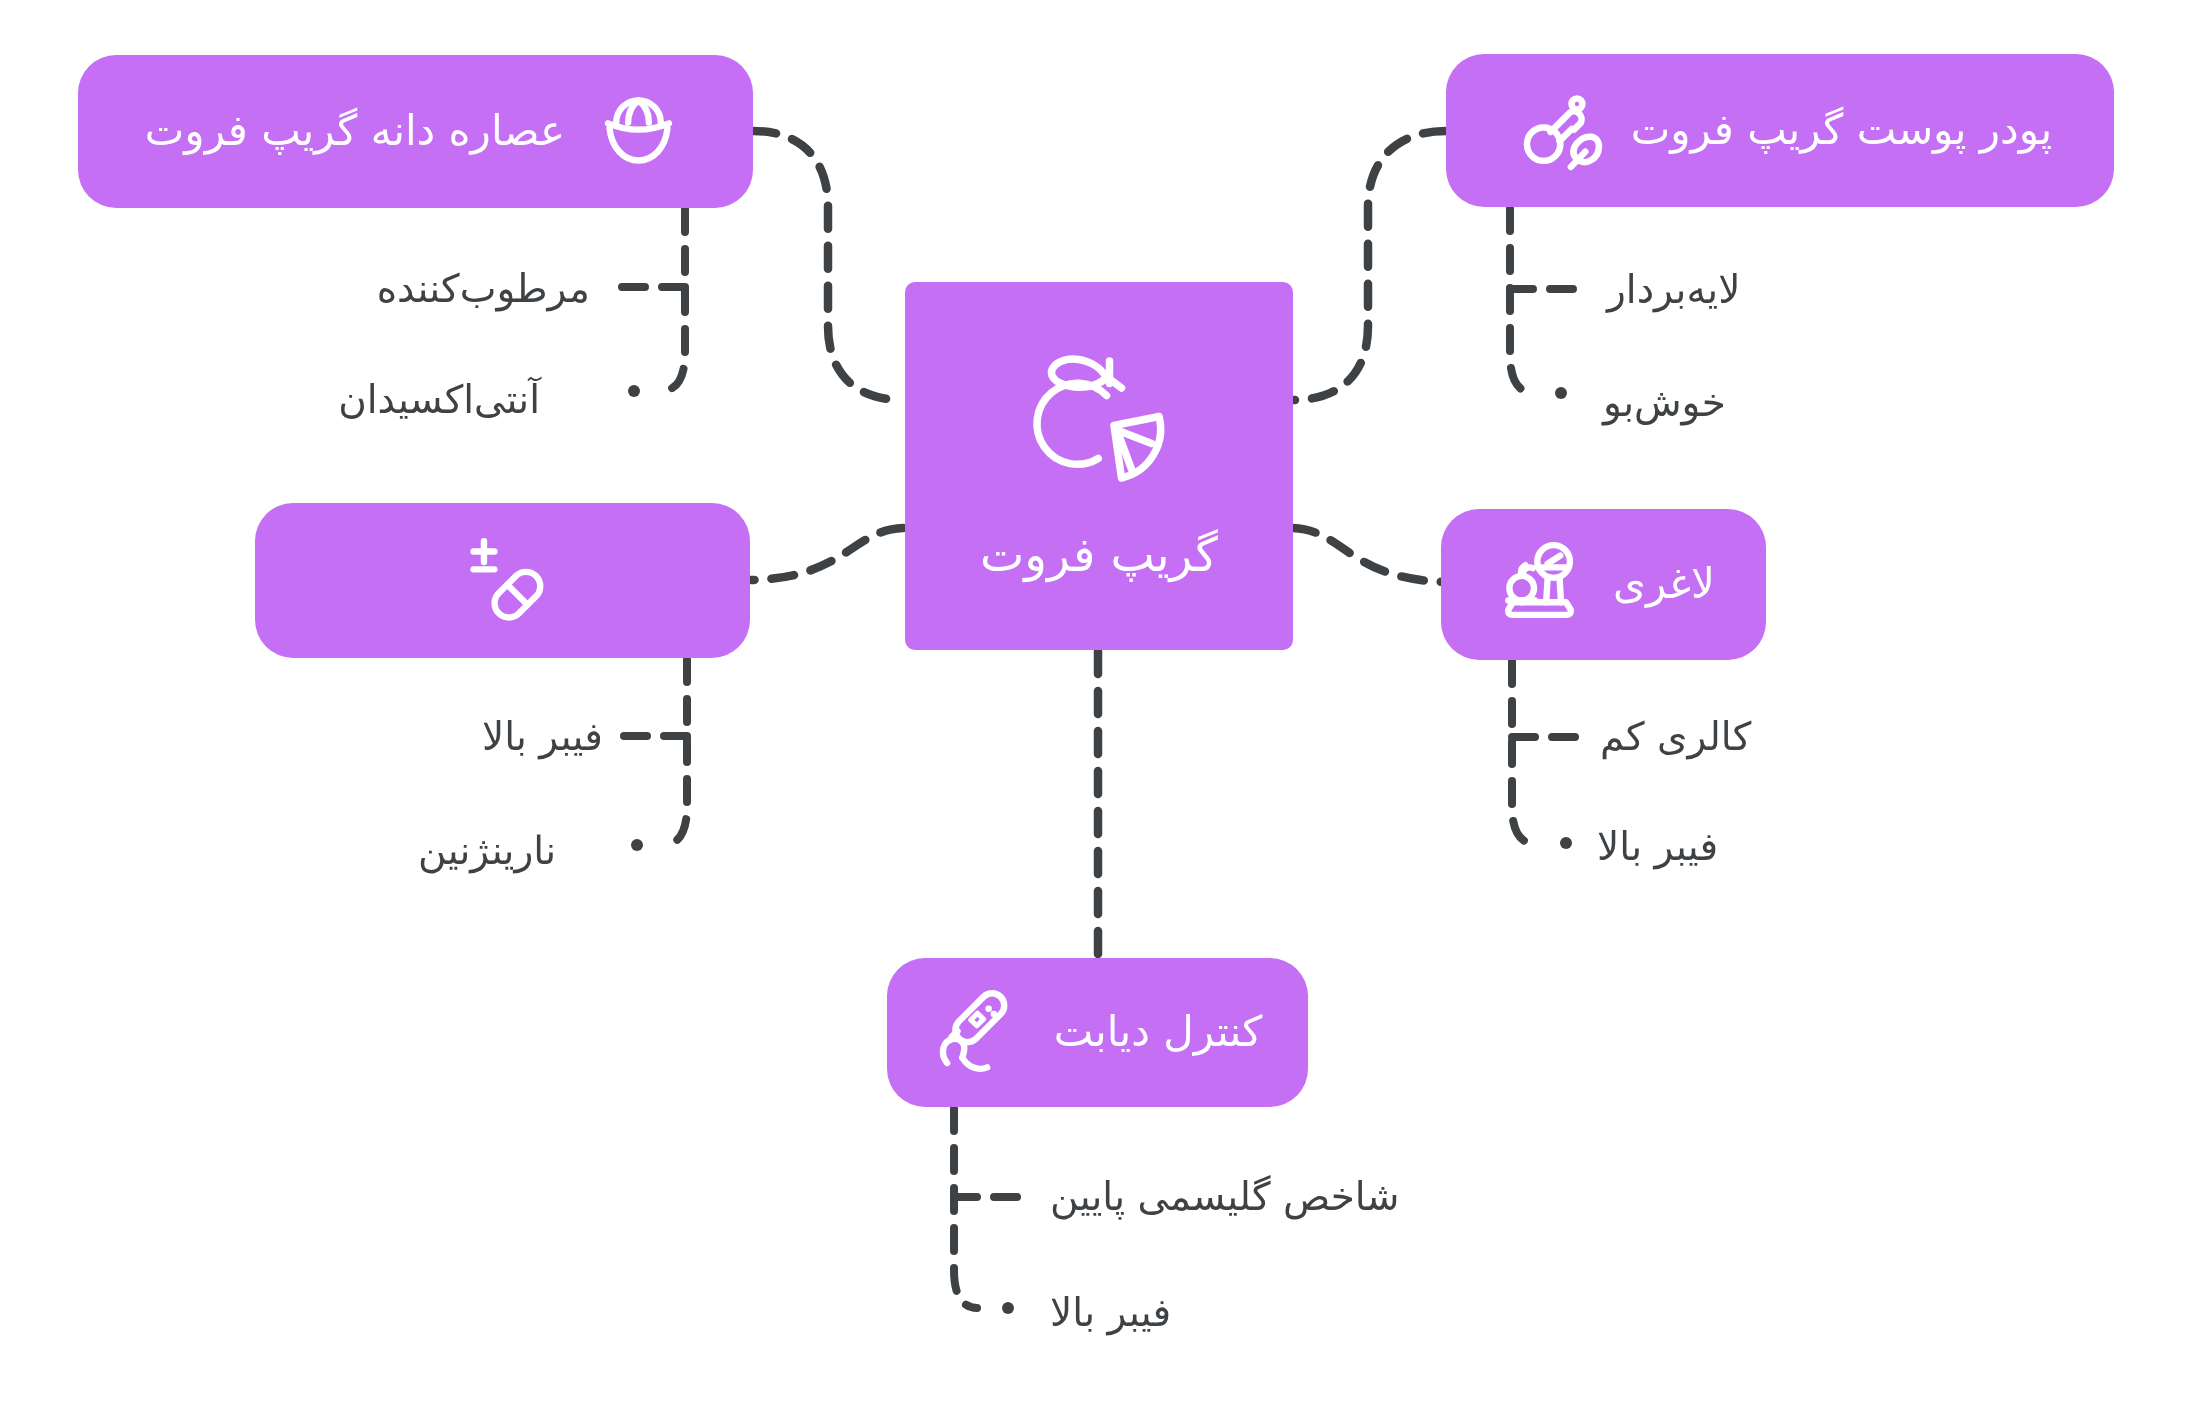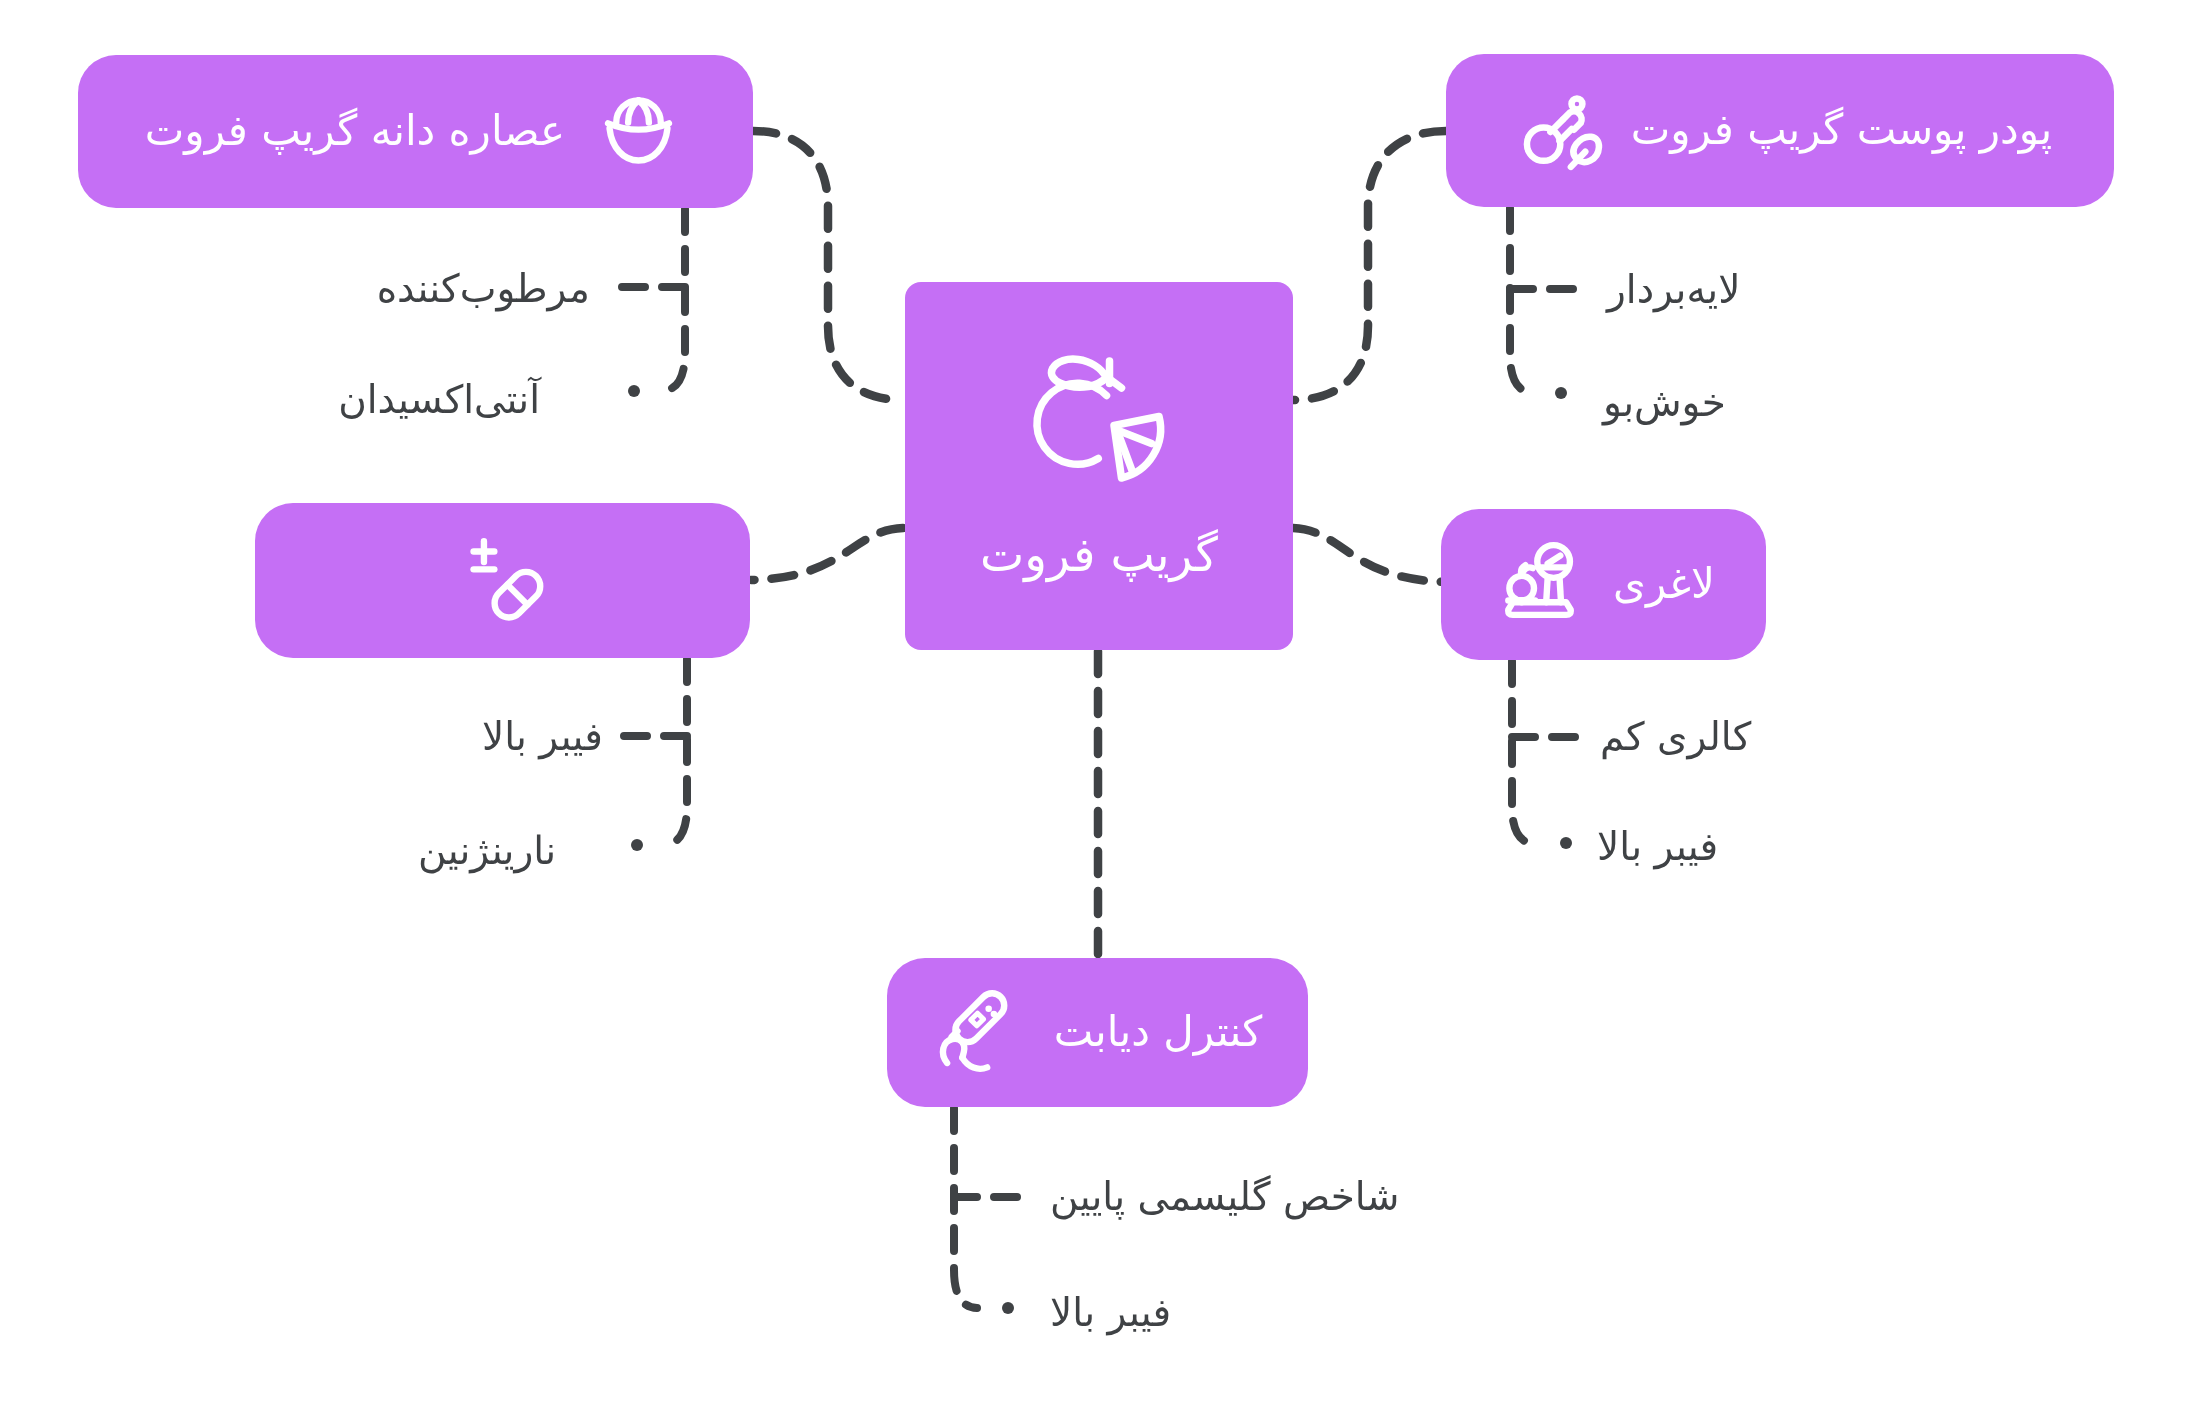--- a/index.html
+++ b/index.html
@@ -27,21 +27,21 @@
     border-radius:38px;
     display:flex;align-items:center;justify-content:center;
     gap:26px;
     direction:rtl;
   }
   .node .label{font-size:42px;white-space:nowrap;line-height:1.2;}
   .node svg{flex:0 0 auto;display:block;}
   .node svg *{stroke:#ffffff;fill:none;stroke-width:4.3;stroke-linecap:round;stroke-linejoin:round;}
   .node svg .fill{fill:#ffffff;stroke:none;}
   .node svg .thin{stroke-width:3.4;}
-  .center-node{flex-direction:column;gap:28px;border-radius:16px;}
+  .center-node{flex-direction:column;gap:28px;border-radius:10px;}
   .center-node .label{font-size:47px;}
   .center-node svg *{stroke-width:5;}
   .subitem{
     position:absolute;
     color:var(--sub-text,#3f4245);
     font-size:39px;
     white-space:nowrap;
     direction:rtl;
     transform:translateY(-50%);
     line-height:1.2;

